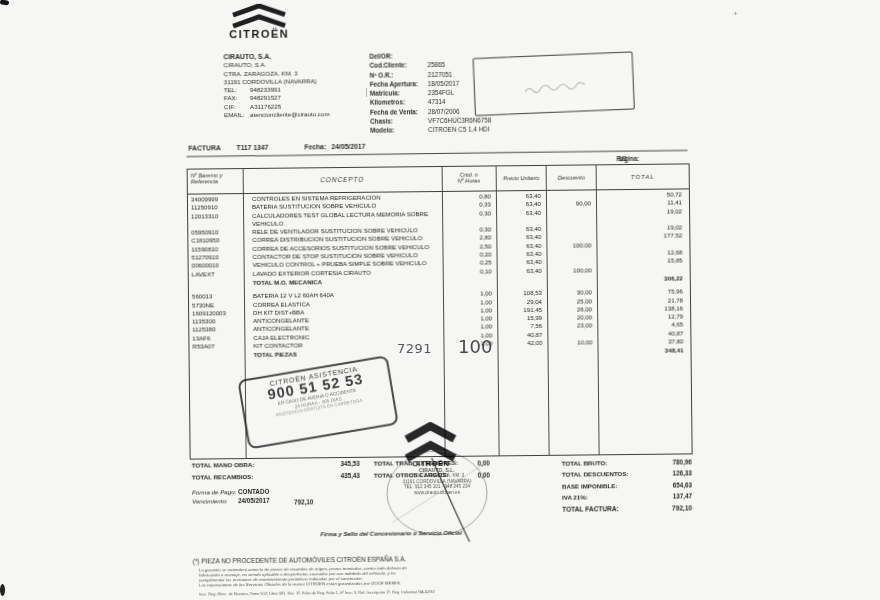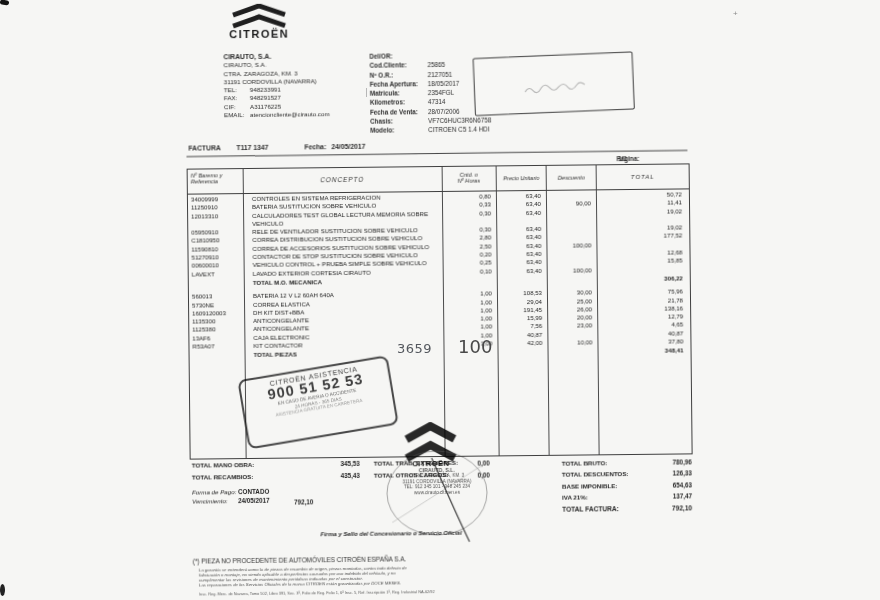--- a/index.html
+++ b/index.html
@@ -383,20 +383,20 @@
     <div id="f-note">(*) PIEZA NO PROCEDENTE DE AUTOMÓVILES CITROËN ESPAÑA S.A.</div>
     <div id="f-legal" class="flow">
       <div>La garantía se entenderá como la de piezas de recambio de origen, piezas montadas, contra todo defecto de</div>
       <div>fabricación o montaje, no siendo aplicable a desperfectos causados por uso indebido del vehículo, y no</div>
       <div>cumplimentar las revisiones de mantenimiento periódicas indicadas por el constructor.</div>
       <div>Las reparaciones de los Servicios Oficiales de la marca CITROËN están garantizadas por DOCE MESES.</div>
     </div>
     <div id="f-reg">Insc. Reg. Merc. de Navarra, Tomo 502, Libro 391, Sec. 3ª, Folio de Reg. Folio 1, 6ª Insc. 5, Ref. Inscripción 1ª, Reg. Industrial NA-62/92</div>
   </div>
 
-  <div class="ovnum" id="ov-left">3659</div>
+  <div class="ovnum" id="ov-left">7291</div>
   <div class="ovnum" id="ov-right">100</div>
 
   <div class="art" id="blob-tl"></div>
   <div class="art" id="blob-bl"></div>
   <div class="art" id="speck1">+</div>
   <div class="art" id="speck2"></div>
 </div>
 
 </body></html>

